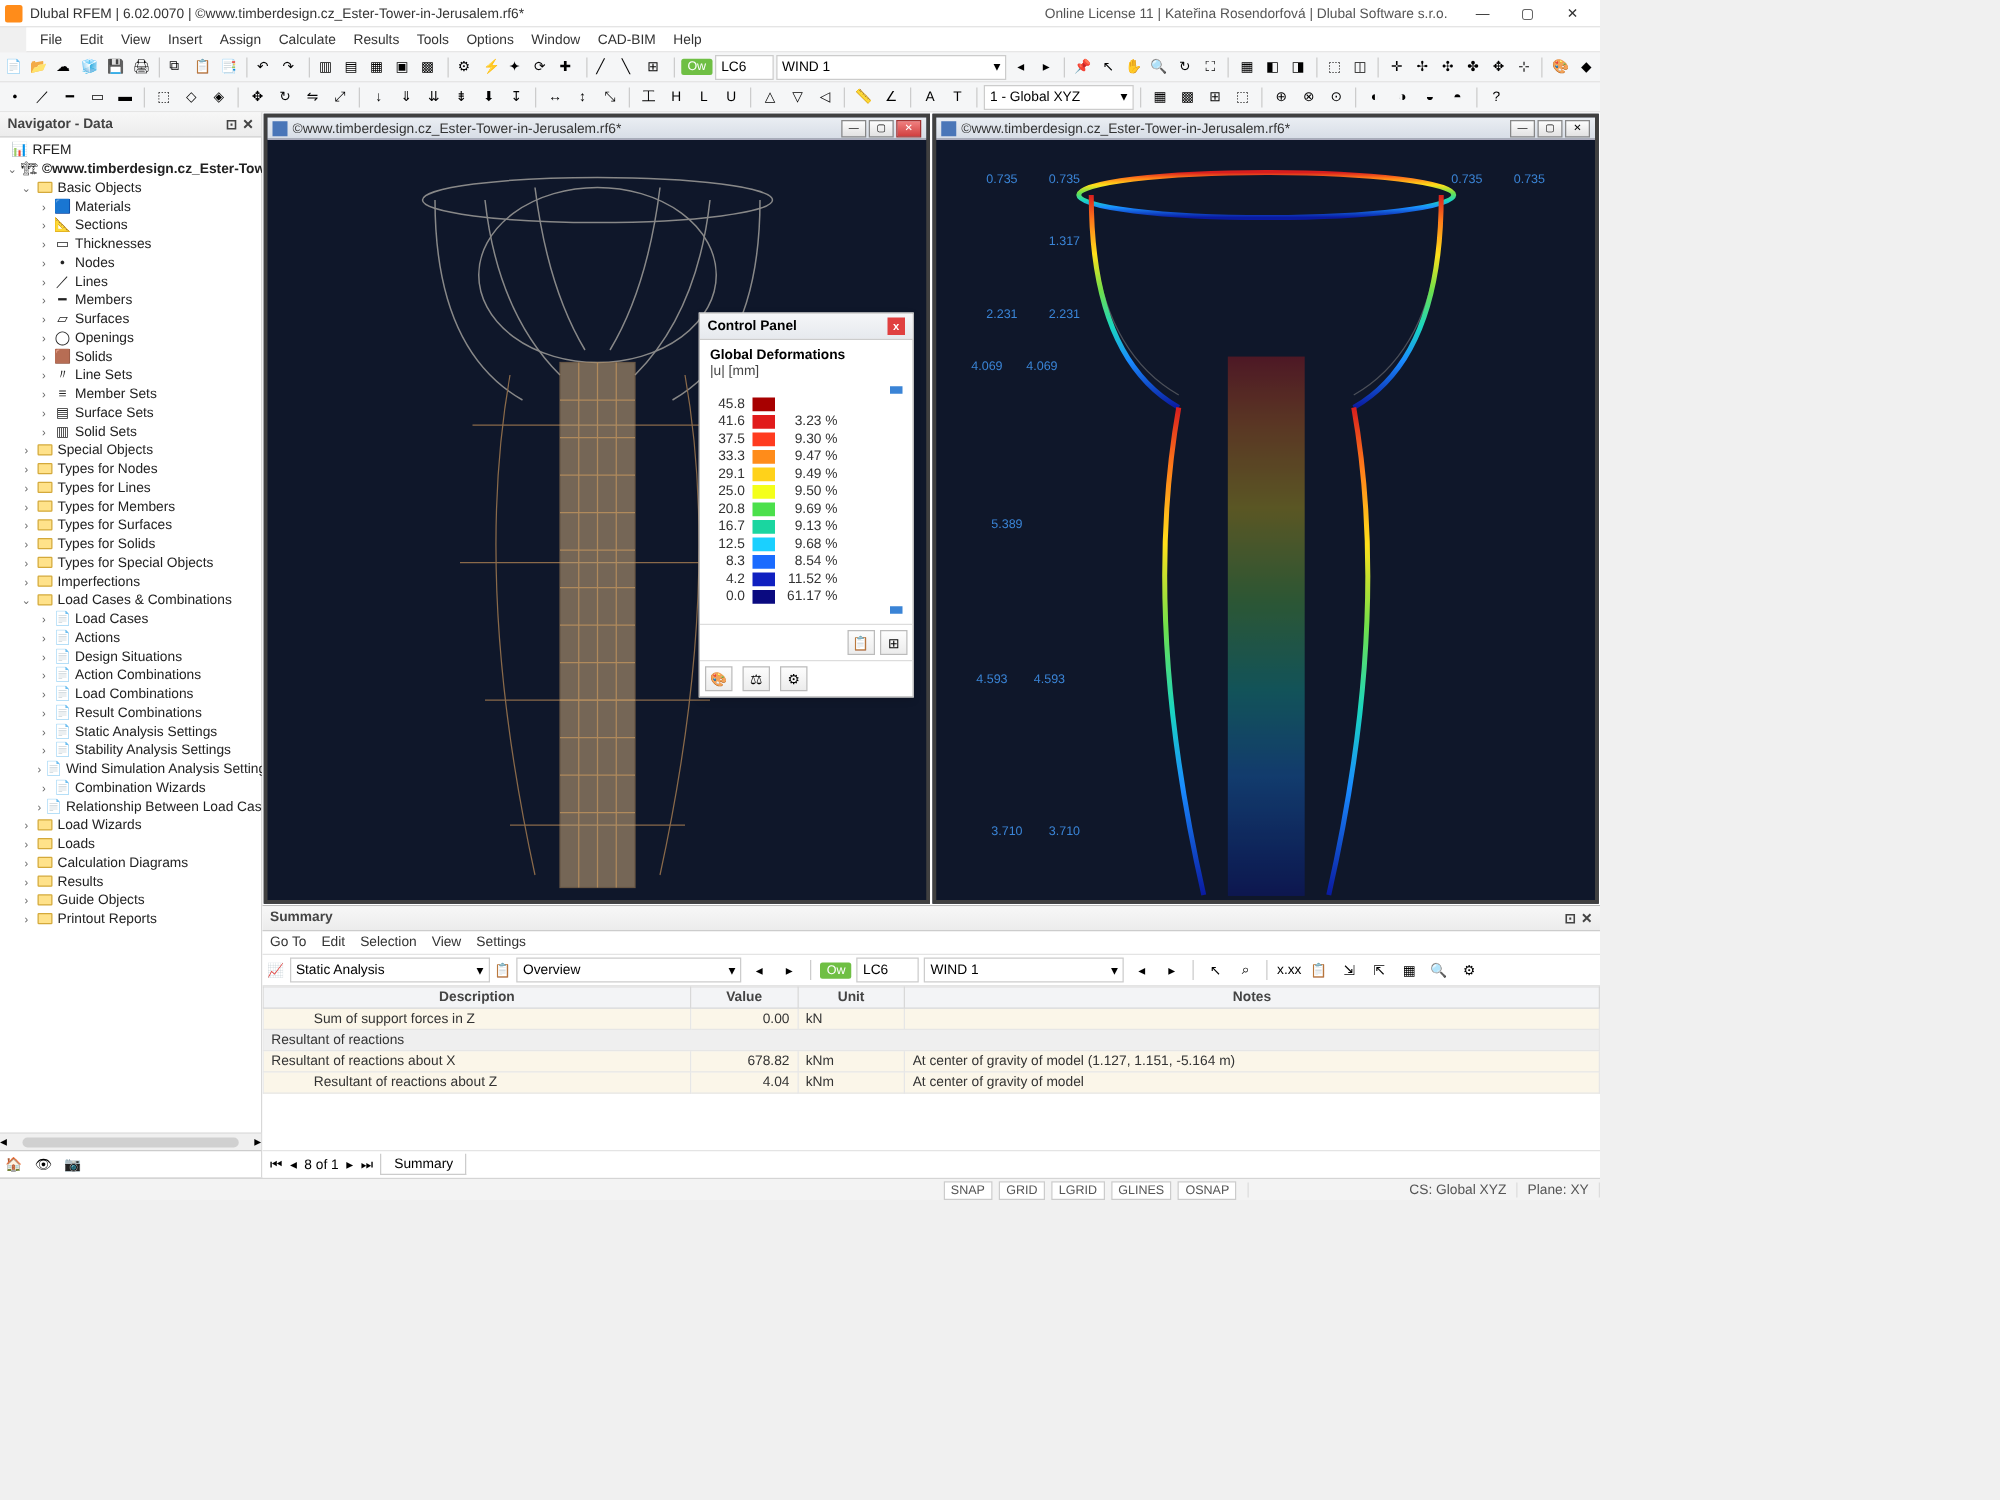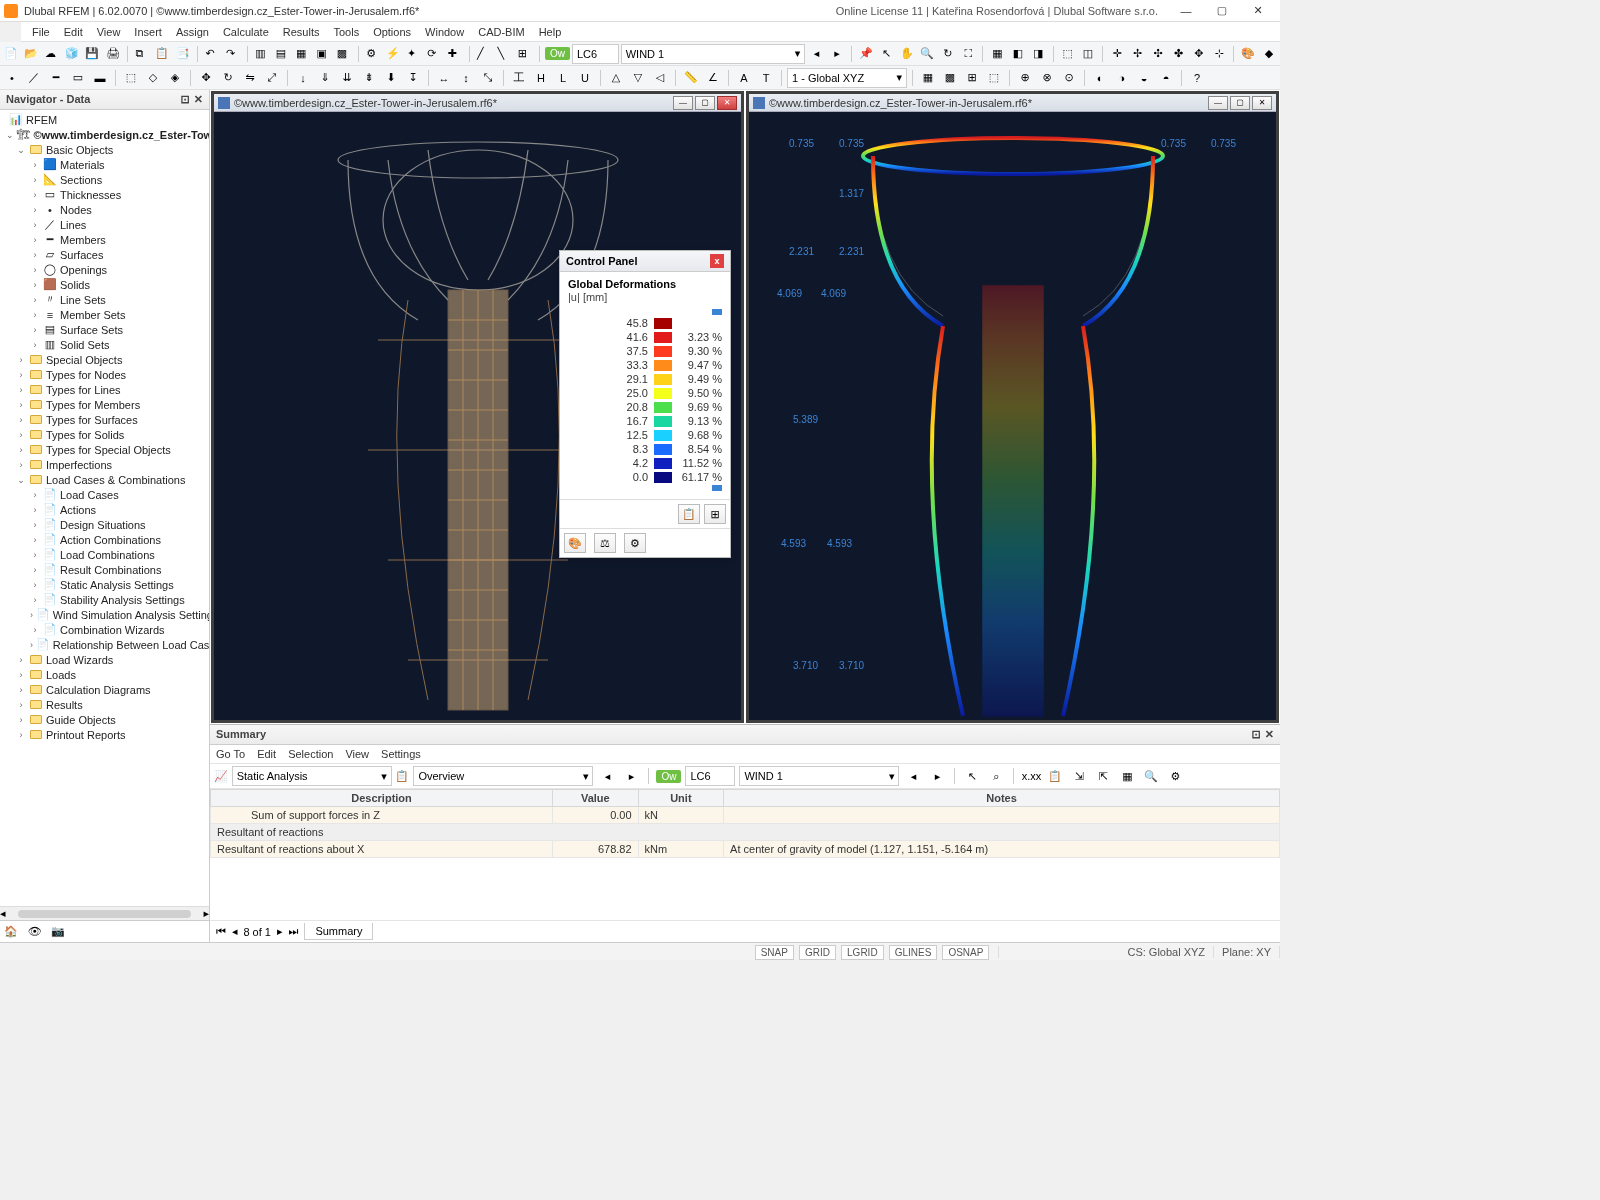--- a/index.html
+++ b/index.html
@@ -64,21 +64,21 @@
 
 .tower { position: absolute; left: 50%; top: 8px; transform: translateX(-50%); }
 
 
 .ctrl-panel { position: absolute; right: 10px; top: 138px; width: 172px; background: #fff; border: 1px solid #bbb; box-shadow: 0 2px 6px rgba(0,0,0,.15); z-index: 5;}
 .ctrl-panel .hdr { background: linear-gradient(#f5f6f8,#e6e9ee); padding: 3px 6px; display: flex; justify-content: space-between; align-items: center; border-bottom: 1px solid #ccc; font-weight:600;}
 .ctrl-panel .hdr .xb { width: 14px; height: 14px; background: #e04040; color: #fff; display: flex; align-items: center; justify-content: center; font-size: 9px;}
 .ctrl-panel .body { padding: 6px 8px; }
 .ctrl-panel .sub { font-weight: 600; margin-bottom: 1px; }
 .ctrl-panel .unit { color: #444; margin-bottom: 6px; }
-.legend-row { display: flex; align-items: center; margin-bottom: 2px; gap: 6px; font-size: 10px; justify-content: flex-end;}
+.legend-row { display: flex; align-items: center; margin-bottom: 2px; gap: 6px; font-size: 10px;}
 .legend-row .val { width: 28px; text-align: right; color: #333; }
 .legend-row .sw { width: 18px; height: 11px; }
 .legend-row .pct { width: 44px; text-align: right; color: #333; }
 .slider-mark { width: 10px; height: 6px; background: #3a84d6; margin-left: auto; }
 .ctrl-foot { border-top: 1px solid #ddd; padding: 4px; display: flex; justify-content: flex-end; gap: 4px; }
 .ctrl-tabs { border-top: 1px solid #ddd; padding: 4px; display: flex; gap: 8px; }
 .mini-btn { width: 22px; height: 20px; border: 1px solid #bbb; background: linear-gradient(#fdfdfd,#ececec); display: flex; align-items: center; justify-content: center; }
 
 
 .annot { position: absolute; color: #3a84d6; font-size: 10px; }
@@ -861,20 +861,26 @@
               </tr>
               <tr class="cat">
                 <td colspan="4">Resultant of reactions</td>
               </tr>
               <tr>
                 <td style="">Resultant of reactions about X</td>
                 <td style="text-align:right">678.82</td>
                 <td>kNm</td>
                 <td>At center of gravity of model (1.127, 1.151, -5.164 m)</td>
               </tr>
+              <tr>
+                <td style="padding-left:40px">Resultant of reactions about Z</td>
+                <td style="text-align:right">4.04</td>
+                <td>kNm</td>
+                <td>At center of gravity of model</td>
+              </tr>
             </tbody>
         </table>
       </div>
       <div class="sm-paginate">
         <span>⏮</span>
         <span>◂</span>
         <span>8 of 1</span>
         <span>▸</span>
         <span>⏭</span>
         <span class="tabstub">Summary</span>

